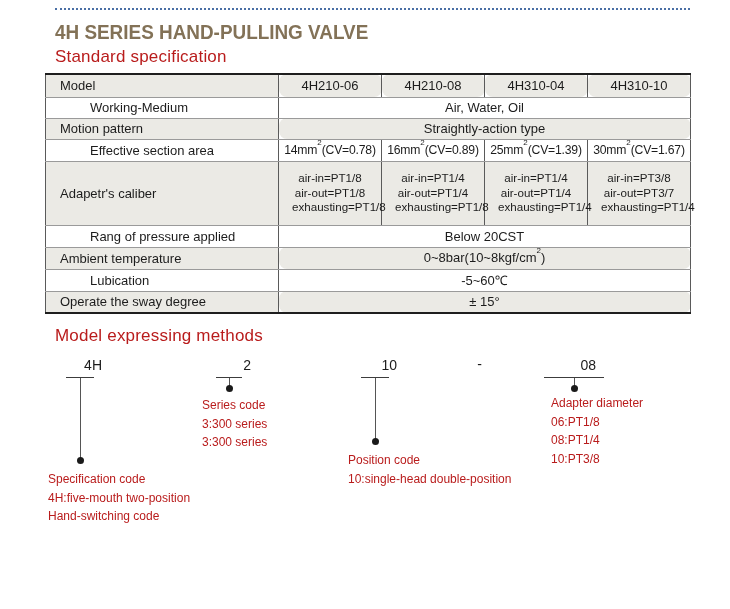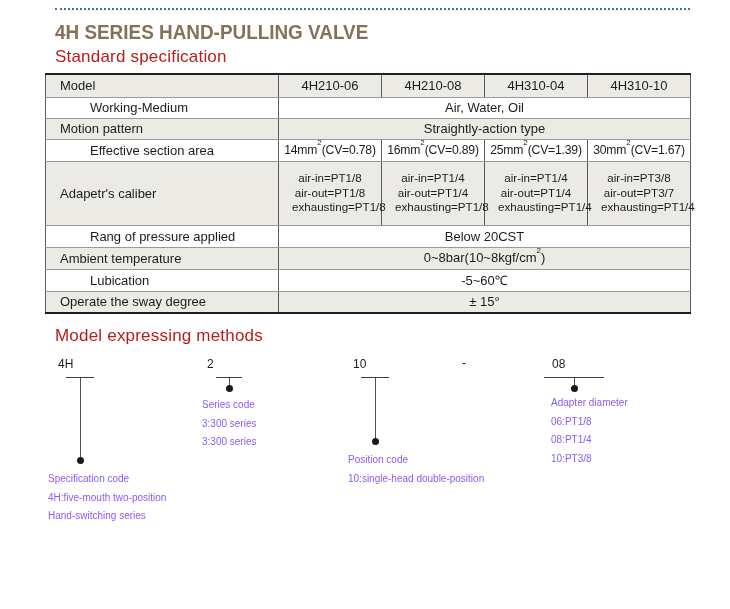--- a/index.html
+++ b/index.html
@@ -25,32 +25,32 @@
     border-top:2px solid #1e1e1e;border-bottom:2px solid #1e1e1e;}
   table.spec td{
     border-top:1px solid #9a9a9a;border-bottom:1px solid #9a9a9a;
     border-left:1px solid #5a5a5a;border-right:1px solid #5a5a5a;
     font-size:13px;padding:0 2px;vertical-align:middle;
   }
   table.spec tr.gray td{background:#ebeae5;}
   table.spec td.lab{text-align:left;}
   table.spec td.lab-a{padding-left:14px;}
   table.spec td.lab-b{padding-left:44px;}
-  table.spec td.val{text-align:center;}
+  table.spec td.val{text-align:center;border-radius:8px;}
   table.spec td.eff{font-size:12.2px;letter-spacing:-0.2px;}
   table.spec td.adp{font-size:11.6px;line-height:14.5px;text-align:center;padding:4px 13px;}
   table.spec td.adp span{display:block;white-space:nowrap;}
   tr.r-model{height:23px;} tr.r-thin{height:21px;} tr.r-std{height:22px;} tr.r-adp{height:64px;}
   sup.s2{font-size:8px;position:relative;top:-4px;letter-spacing:0;}
   
-  .code-label{font-size:12px;text-align:left;white-space:nowrap;}
+  .code-label{font-size:14px;text-align:right;white-space:nowrap;}
   .code-underline{height:0;border-top:1px solid #3c3c3c;}
   .code-vline{width:1px;background:#555;}
   .code-dot{width:7px;height:7px;border-radius:50%;background:#1a1a1a;}
-  .code-desc{font-size:10px;line-height:18.5px;white-space:nowrap;color:#8b5cf6;}
+  .code-desc{font-size:12px;line-height:18.5px;white-space:nowrap;color:#b91c1c;}
   .code-desc span{display:block;}
   #seg4h-code{left:58px;top:357px;width:44px;}
   #seg4h-line{left:66px;top:377px;width:28px;}
   #seg4h-v{left:80px;top:378px;height:82px;}
   #seg4h-dot{left:77px;top:457px;}
   #seg4h-desc{left:48px;top:470px;}
   #seg2-code{left:207px;top:357px;width:44px;}
   #seg2-line{left:216px;top:377px;width:26px;}
   #seg2-v{left:229px;top:378px;height:9px;}
   #seg2-dot{left:226px;top:385px;}
@@ -152,21 +152,21 @@
 
 <div class="abs section-heading" id="heading-model">Model expressing methods</div>
 
 <div class="abs code-label" id="seg4h-code">4H</div>
 <div class="abs code-underline" id="seg4h-line"></div>
 <div class="abs code-vline" id="seg4h-v"></div>
 <div class="abs code-dot" id="seg4h-dot"></div>
 <div class="abs code-desc" id="seg4h-desc">
   <span>Specification code</span>
   <span>4H:five-mouth two-position</span>
-  <span>Hand-switching series</span>
+  <span>Hand-switching code</span>
 </div>
 
 <div class="abs code-label" id="seg2-code">2</div>
 <div class="abs code-underline" id="seg2-line"></div>
 <div class="abs code-vline" id="seg2-v"></div>
 <div class="abs code-dot" id="seg2-dot"></div>
 <div class="abs code-desc" id="seg2-desc">
   <span>Series code</span>
   <span>3:300 series</span>
   <span>3:300 series</span>

